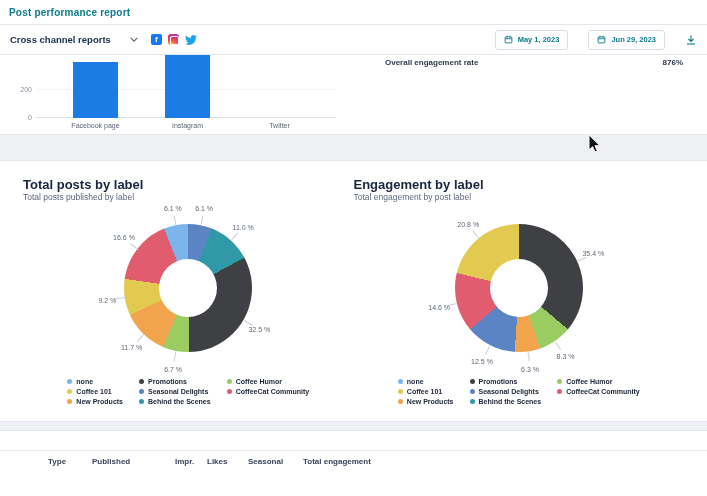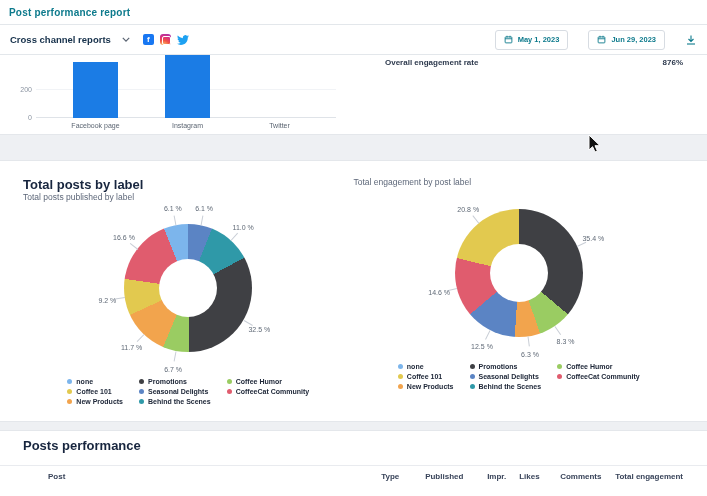--- a/index.html
+++ b/index.html
@@ -6,21 +6,21 @@
   html,body{width:707px;height:496px;overflow:hidden}
   body{font-family:"Liberation Sans",sans-serif;background:#eef0f3;position:relative}
 
   
   .topbar{height:25px;background:#fff;border-bottom:1px solid #e3e7eb;display:flex;align-items:center;padding:0 9px}
   .page-title{font-size:10px;font-weight:600;color:#0d7a8c;letter-spacing:.2px}
 
   
   .toolbar{height:30px;background:#fff;border-bottom:1px solid #e3e7eb;display:flex;align-items:center;justify-content:space-between;padding:0 10px}
   .toolbar-left{display:flex;align-items:center}
-  .selector{display:flex;align-items:center;gap:11px;cursor:pointer}
+  .selector{display:flex;align-items:center;gap:19px;cursor:pointer}
   .selector-label{font-size:9.5px;font-weight:700;color:#15304a}
   .chan{margin-left:6px;display:inline-flex;align-items:center;justify-content:center}
   .chan.first{margin-left:13px}
   .fb-box{width:11px;height:11px;border-radius:2px;background:#1877f2;color:#fff;font-size:8px;font-weight:700;display:flex;align-items:center;justify-content:center;line-height:1}
   .ig-box{width:11px;height:11px;border-radius:3px;background:radial-gradient(circle at 30% 120%,#fed373 10%,#f15245 45%,#d92e7f 70%,#9b36b7 100%);position:relative}
   .ig-box::after{content:"";position:absolute;left:2px;top:2px;width:7px;height:7px;border:1px solid #fff;border-radius:2px}
   .toolbar-right{display:flex;gap:20px}
   .date-btn{display:flex;align-items:center;gap:5px;height:20px;padding:0 8px;border:1px solid #d7dce2;border-radius:3px;background:#fff;font-family:inherit;font-size:7.5px;font-weight:600;color:#0d7a8c;cursor:pointer}
   .icon-btn{background:none;border:none;cursor:pointer;display:flex;align-items:center}
 
@@ -50,21 +50,21 @@
   .tick{position:absolute;width:10px;height:1px;background:#c9ced6;transform-origin:0 50%}
   .pct{position:absolute;transform:translate(-50%,-50%);font-size:7px;color:#5f6976;white-space:nowrap}
   .legend{display:grid;grid-template-columns:auto auto auto;column-gap:16px;row-gap:3px;width:max-content;margin:2px auto 0}
   .lg-item{display:flex;align-items:center;gap:4px;cursor:pointer}
   .lg-dot{width:5px;height:5px;border-radius:50%;flex:none}
   .lg-label{font-size:7px;font-weight:700;color:#20293a;white-space:nowrap}
 
   .card-posts{height:66px;border-top:1px solid #e4e7eb;padding-top:7px;overflow:hidden}
   .card-posts .sec-title,.card-posts .sec-sub{padding-left:23px}
   .thead{display:flex;margin-top:12px;border-top:1px solid #e9ebef;padding:6px 24px 0 48px;font-size:8px;font-weight:700;color:#39445a}
-  .thead .c0{flex:1}.thead .c1{width:44px}.thead .c2{width:62px}.thead .c3{width:32px}.thead .c4{width:41px}.thead .c5{width:55px}.thead .c6{width:auto}
+  .thead .c0{flex:1}.thead .c1{width:44px}.thead .c2{width:83px}.thead .c3{width:32px}.thead .c4{width:41px}.thead .c5{width:55px}.thead .c6{width:auto}
 
   .cursor{position:absolute;left:588px;top:134px;pointer-events:none}
 </style>
 </head>
 <body>
 
 <header class="topbar">
   <span class="page-title">Post performance report</span>
 </header>
 
@@ -192,20 +192,21 @@
             <span class="lg-dot" style="background: rgb(242, 164, 77);"></span>
             <span class="lg-label">New Products</span>
           </div>
           <div class="lg-item">
             <span class="lg-dot" style="background: rgb(47, 153, 168);"></span>
             <span class="lg-label">Behind the Scenes</span>
           </div>
         </div>
     </div>
     <div class="donut-col">
+      <h2 class="sec-title">Engagement by label</h2>
       <p class="sec-sub">Total engagement by post label</p>
       <div class="donut">
         <div class="ring" style="background: conic-gradient(rgb(63, 64, 68) 0deg, rgb(63, 64, 68) 130.174deg, rgb(154, 204, 98) 130.174deg, rgb(154, 204, 98) 160.695deg, rgb(242, 164, 77) 160.695deg, rgb(242, 164, 77) 183.861deg, rgb(91, 132, 196) 183.861deg, rgb(91, 132, 196) 229.826deg, rgb(224, 92, 110) 229.826deg, rgb(224, 92, 110) 283.514deg, rgb(226, 201, 79) 283.514deg, rgb(226, 201, 79) 360deg);">
             <div class="hole"></div>
           </div>
       <div class="tick" style="left: 223.545px; top: 51.0404px; transform: rotate(-24.9132deg);"></div>
           <span class="pct" style="left: 239.87px; top: 43.458px;">35.4 %</span>
           <div class="tick" style="left: 201.811px; top: 130.702px; transform: rotate(55.4341deg);"></div>
           <span class="pct" style="left: 212.023px; top: 145.525px;">8.3 %</span>
           <div class="tick" style="left: 174.1px; top: 141.42px; transform: rotate(82.2778deg);"></div>
@@ -248,28 +249,26 @@
           </div>
           <div class="lg-item">
             <span class="lg-dot" style="background: rgb(47, 153, 168);"></span>
             <span class="lg-label">Behind the Scenes</span>
           </div>
         </div>
     </div>
   </section>
 
   <section class="card card-posts">
-    <h2 class="sec-title">Posts performance</h2>
     <div class="thead">
-        <span class="c0">Post</span>
         <span class="c1">Type</span>
         <span class="c2">Published</span>
         <span class="c3">Impr.</span>
         <span class="c4">Likes</span>
-        <span class="c5">Comments</span>
+        <span class="c5">Seasonal</span>
         <span class="c6">Total engagement</span>
       </div>
   </section>
 </main>
 
 <svg class="cursor" width="14" height="20" viewBox="0 0 14 20">
   <path d="M1 1 L1 16 L4.6 12.7 L7 18 L9.4 17 L7 11.7 L12 11.7 Z" fill="#111" stroke="#fff" stroke-width="1"></path>
 </svg>
 
 </body></html>

